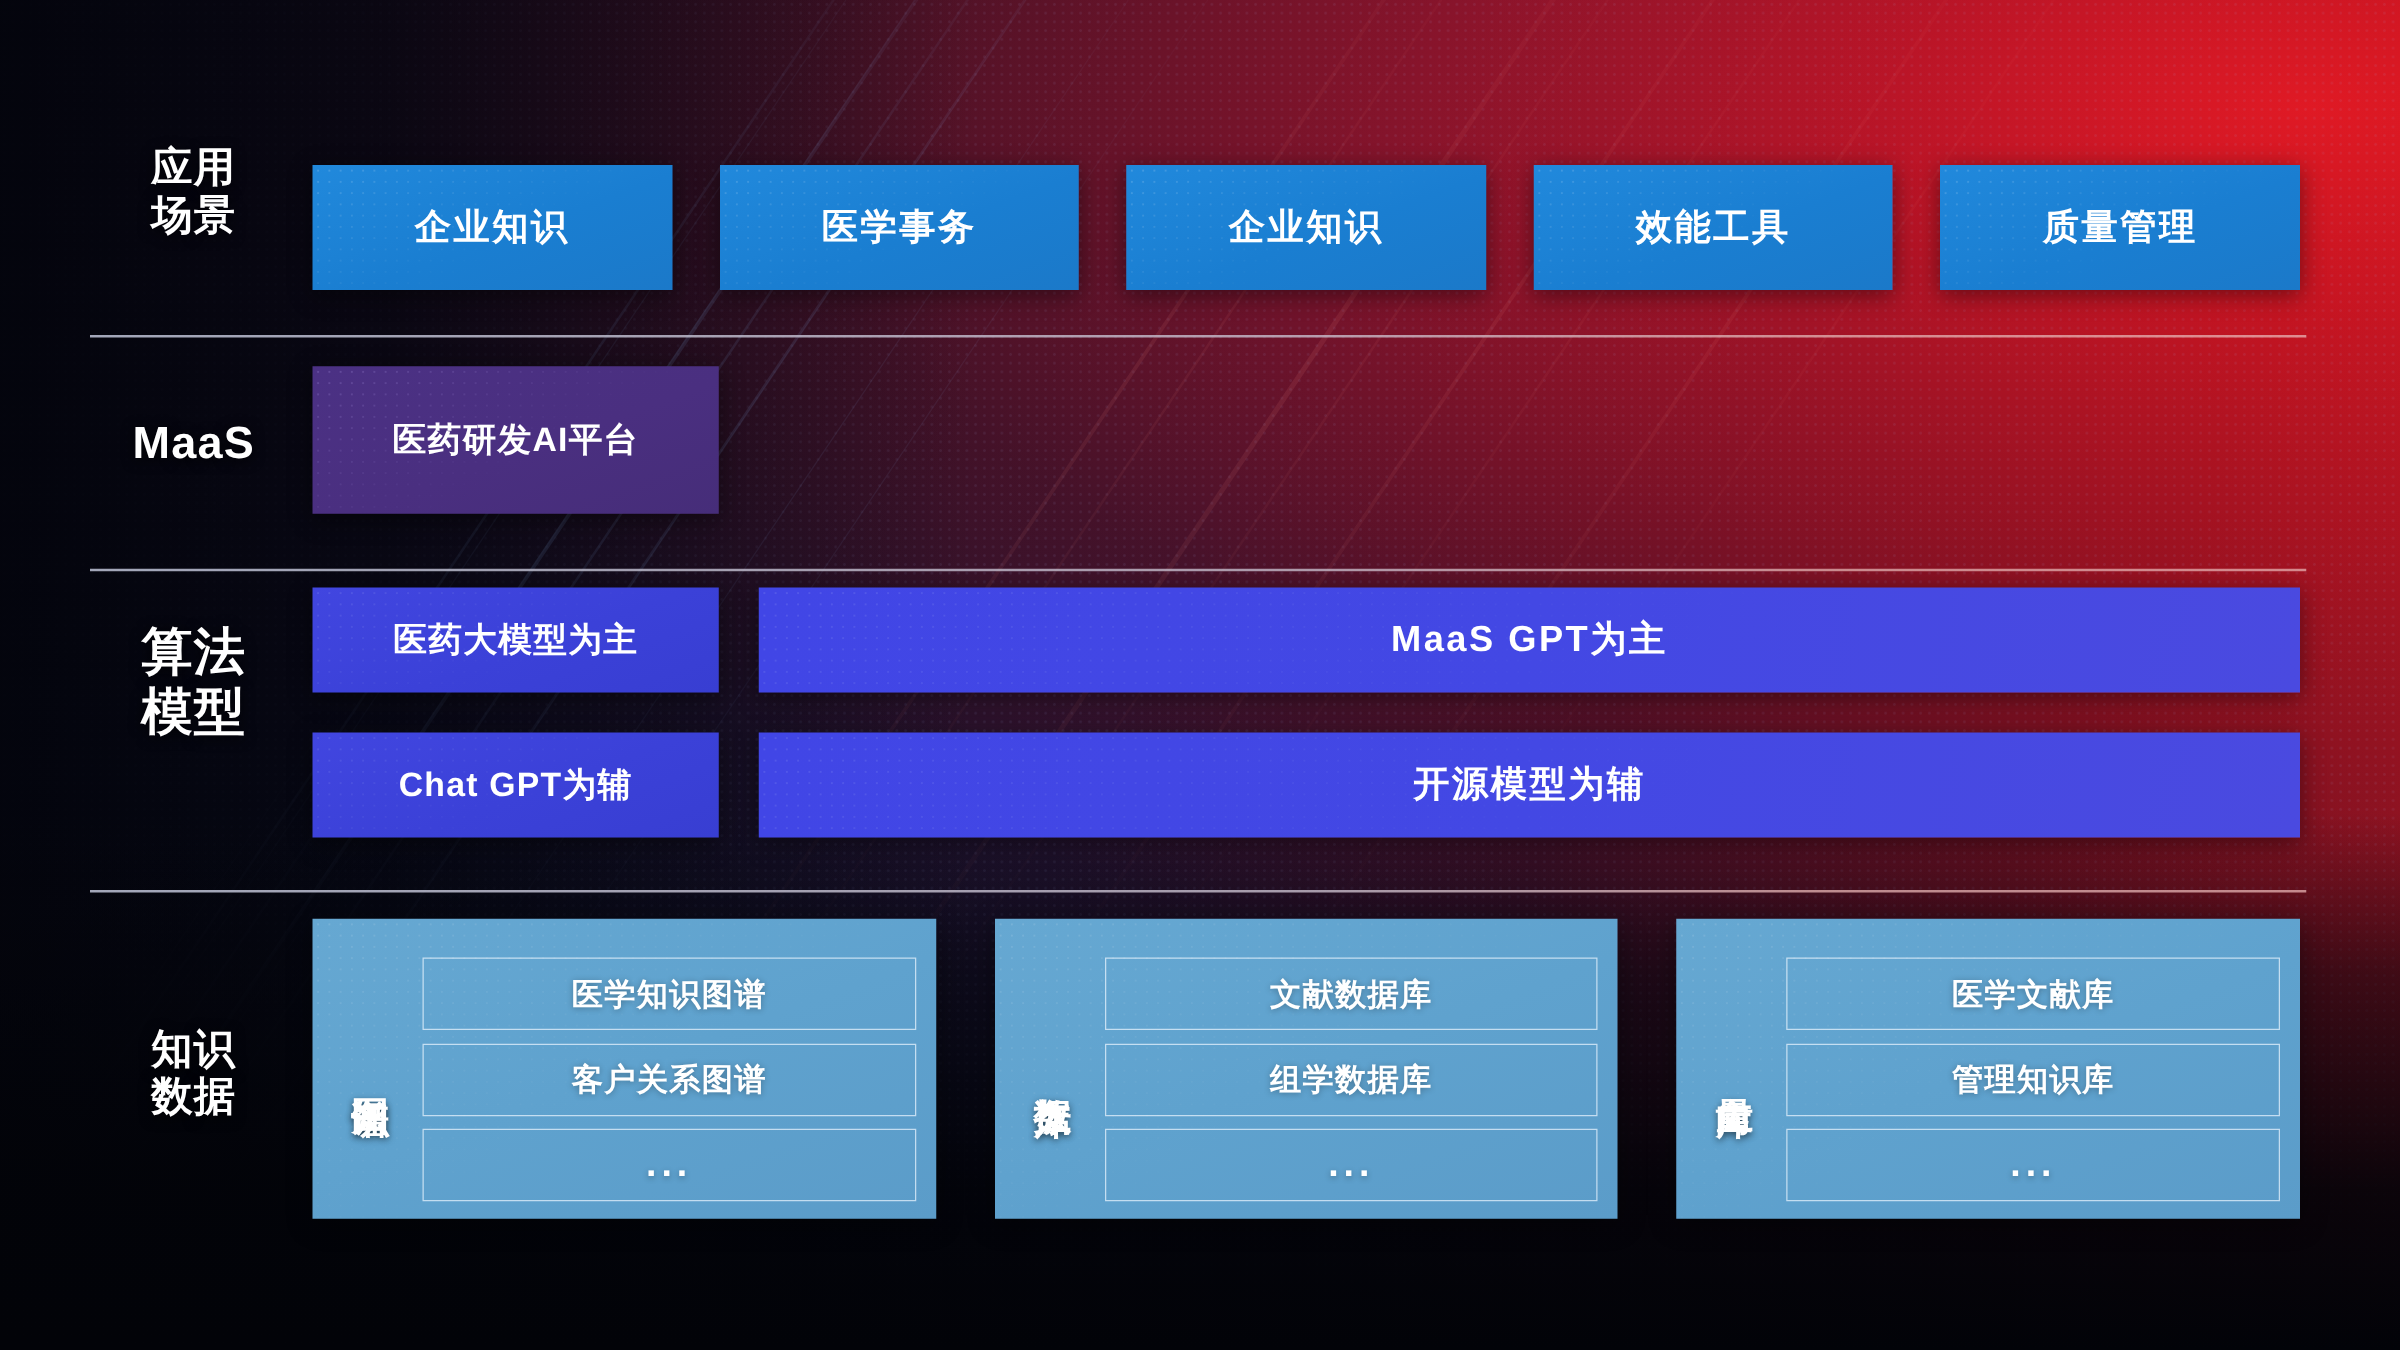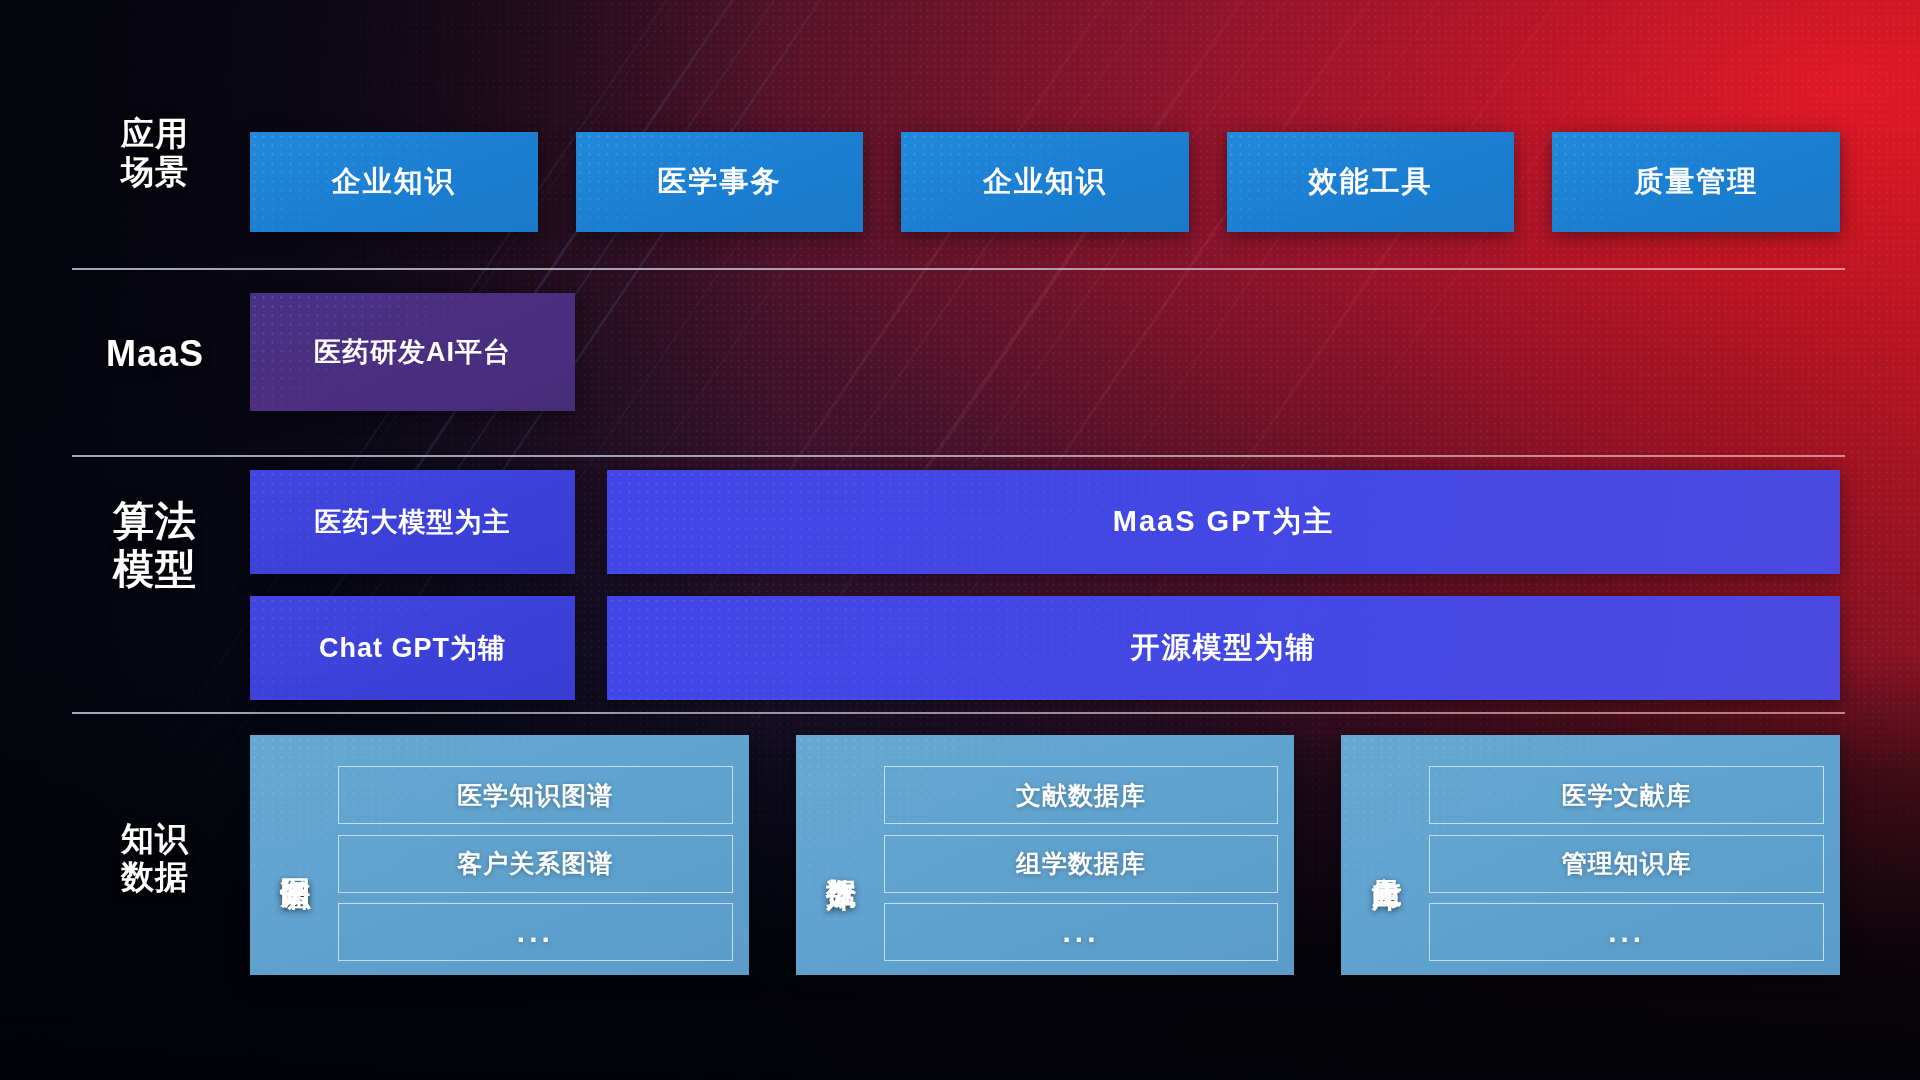--- a/index.html
+++ b/index.html
@@ -113,22 +113,22 @@
     content:""; position:absolute; inset:0; opacity:.26;
     background-image:radial-gradient(rgba(255,255,255,.6) 1px,transparent 1.2px);
     background-size:9px 9px;
     -webkit-mask-image:linear-gradient(195deg,transparent 40%,#000 100%);
             mask-image:linear-gradient(195deg,transparent 40%,#000 100%);
   }
   .maas-left span,.maas-right span{ position:relative; z-index:2; }
 
   
   #row-algo{ position:absolute; left:250px; top:470px; width:1590px; }
-  .algo-line{ display:flex; gap:32px; height:104px; }
-  .algo-line + .algo-line{ margin-top:22px; }
+  .algo-line{ display:flex; gap:32px; height:84px; }
+  .algo-line + .algo-line{ margin-top:32px; }
   .algo-left{
     width:325px; display:flex; align-items:center; justify-content:center;
     background:linear-gradient(160deg,#4146e0 0%,#3b41d8 55%,#383ed2 100%);
     color:#fff; font-size:27px; font-weight:700; letter-spacing:1px;
     box-shadow:0 4px 18px rgba(0,0,0,.45);
     position:relative; overflow:hidden;
   }
   .algo-right{
     flex:1; display:flex; align-items:center; justify-content:center;
     background:linear-gradient(100deg,#4146e6 0%,#4348e4 50%,#4a4ae0 100%);

